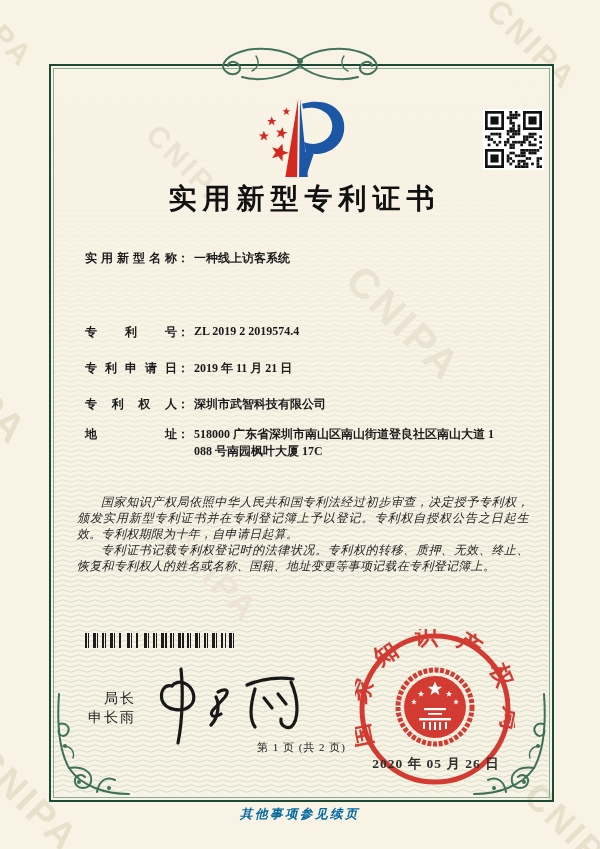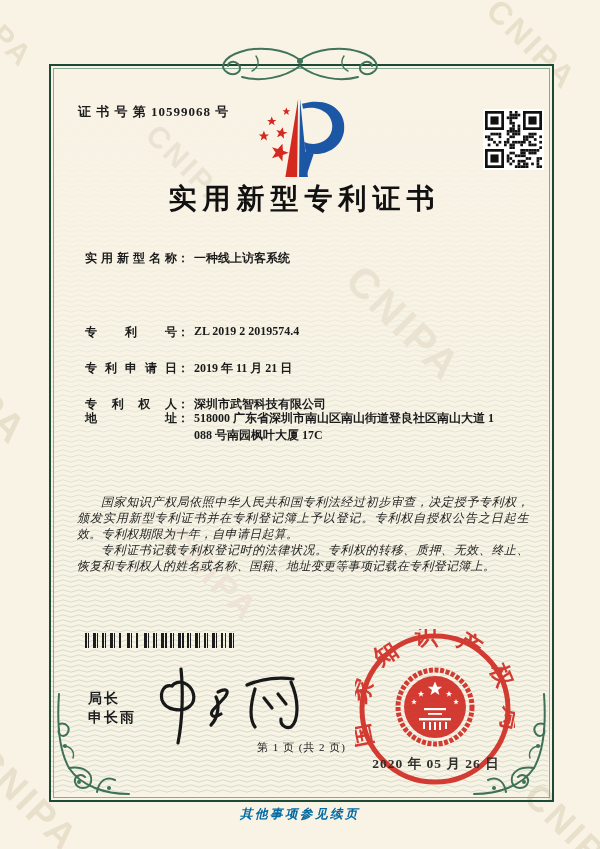--- a/index.html
+++ b/index.html
@@ -61,21 +61,21 @@
           text-align:justify;letter-spacing:.3px;}
   .notice p{margin:0;text-indent:2em;}
 
   .barcode{position:absolute;left:34px;top:567px;width:152px;height:15px;
     background:repeating-linear-gradient(90deg,
       #1c1c1c 0 2px,transparent 2px 3.5px,#1c1c1c 3.5px 4.5px,transparent 4.5px 8px,
       #1c1c1c 8px 11px,transparent 11px 12.5px,#1c1c1c 12.5px 13.5px,transparent 13.5px 17px);}
 
   .signatory{position:absolute;left:37px;top:624px;color:#1d1d1d;
              font-family:"Liberation Sans","DejaVu Sans",sans-serif;
-             font-weight:700;font-size:14px;letter-spacing:2px;}
+             font-weight:400;font-size:14px;letter-spacing:2px;text-align:right;}
   .signatory .name{margin-top:1px;}
   .signature{position:absolute;left:99px;top:596px;}
 
   .seal{position:absolute;left:304px;top:563px;opacity:.9;}
   .seal-date{position:absolute;left:300px;top:689px;width:170px;text-align:center;
              font-size:13.5px;font-weight:700;letter-spacing:1px;color:#2f2d2b;}
 
   .page-num{position:absolute;left:0;right:0;top:674px;text-align:center;
             font-size:11px;letter-spacing:1px;color:#222;}
   .footer-note{position:absolute;left:0;right:0;top:806px;text-align:center;
@@ -279,21 +279,20 @@
       <circle cx="12" cy="58" r="2" fill="#3e7157"></circle>
       <circle cx="26" cy="94" r="2" fill="#3e7157"></circle>
       <circle cx="56" cy="100" r="2" fill="#3e7157"></circle>
     </svg>
 
     <div class="content">
       <span class="wm-in wm-c">CNIPA</span>
       <span class="wm-in wm-d">CNIPA</span>
       <span class="wm-in wm-f">CNIPA</span>
 
-      <div class="cert-no">证 书 号 第 10599068 号</div>
 
       <svg class="logo" width="100" height="86" viewBox="0 0 100 88">
         <defs>
           <path id="st" d="M0,-10 L2.94,-3.09 L9.51,-3.09 L4.05,1.18 L5.88,8.09 L0,4 L-5.88,8.09 L-4.05,1.18 L-9.51,-3.09 L-2.94,-3.09 Z"></path>
         </defs>
         <path d="M50 8 C78 0 96 16 93 36 C90 55 70 63 54 58 L52 47 C66 53 81 45 81 31 C81 17 66 9 51 13 Z" fill="#1c57a5"></path>
         <path d="M53 57 L62 59 L55 80 L50 61 Z" fill="#1c57a5"></path>
         <polygon points="46,3 33,83 45,83" fill="#d5281e"></polygon>
         <polygon points="48,3 47,83 56,83" fill="#1c57a5"></polygon>
         <g fill="#d5281e">
@@ -442,21 +441,21 @@
       </div>
       <div class="row" style="top:258px">
         <span class="lab">专利号</span><span class="cln">：</span><span class="val">ZL 2019 2 2019574.4</span>
       </div>
       <div class="row" style="top:294px">
         <span class="lab">专利申请日</span><span class="cln">：</span><span class="val">2019 年 11 月 21 日</span>
       </div>
       <div class="row" style="top:330px">
         <span class="lab">专利权人</span><span class="cln">：</span><span class="val">深圳市武智科技有限公司</span>
       </div>
-      <div class="row" style="top:344px">
+      <div class="row" style="top:360px">
         <span class="lab">地址</span><span class="cln">：</span><span class="val">518000 广东省深圳市南山区南山街道登良社区南山大道 1
 088 号南园枫叶大厦 17C</span>
       </div>
 
       <div class="notice">
         <p>国家知识产权局依照中华人民共和国专利法经过初步审查，决定授予专利权，颁发实用新型专利证书并在专利登记簿上予以登记。专利权自授权公告之日起生效。专利权期限为十年，自申请日起算。</p>
         <p>专利证书记载专利权登记时的法律状况。专利权的转移、质押、无效、终止、恢复和专利权人的姓名或名称、国籍、地址变更等事项记载在专利登记簿上。</p>
       </div>
 
       <div class="barcode"></div>

